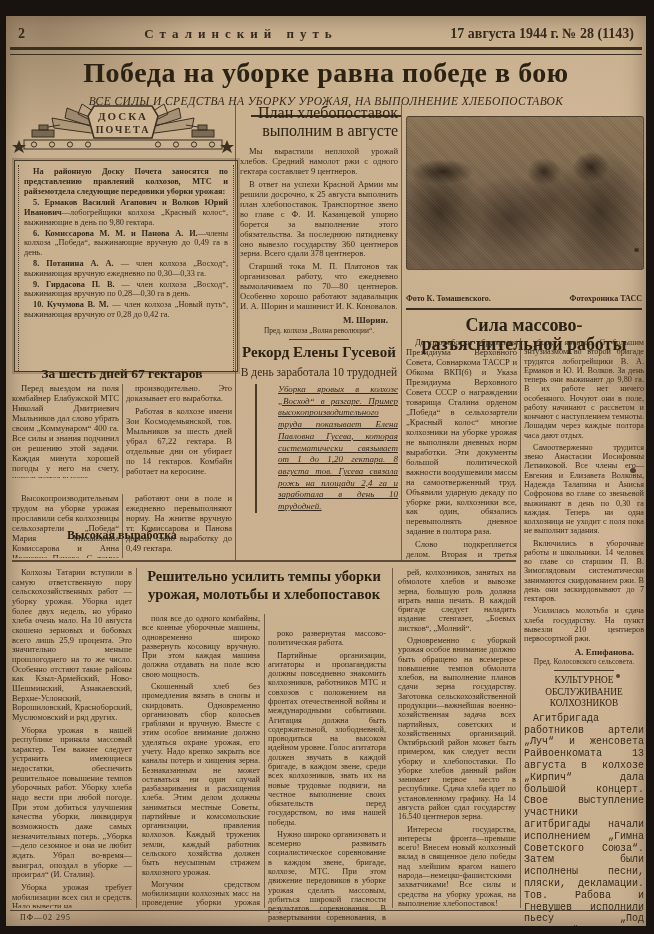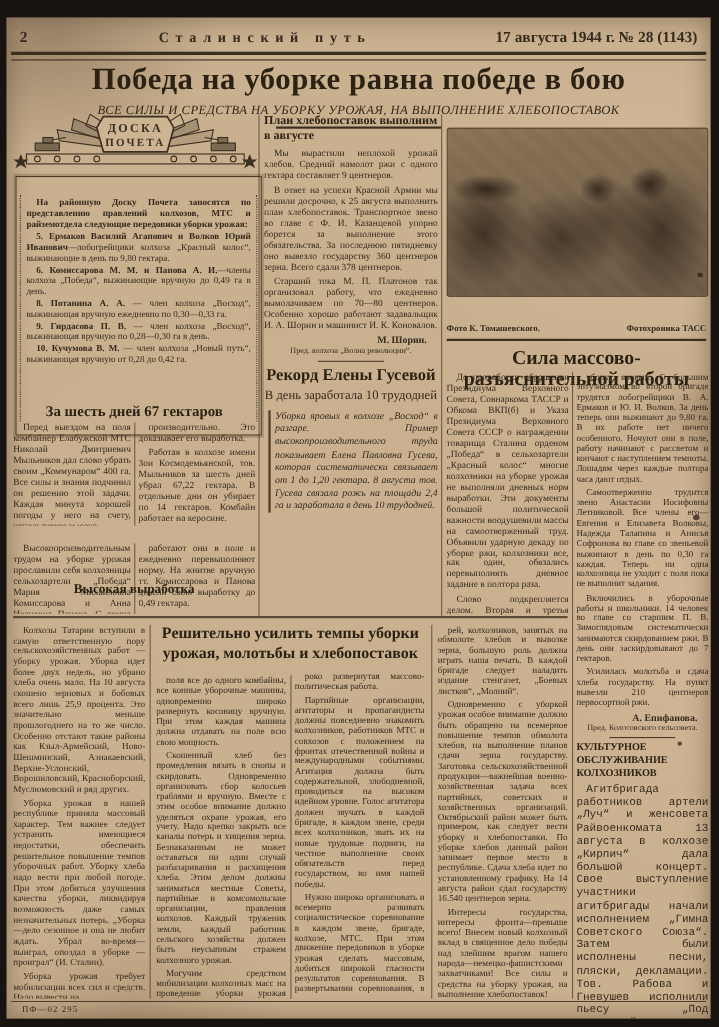--- a/index.html
+++ b/index.html
@@ -31,67 +31,67 @@
   
   #main-headline{top:41px;left:0;width:100%;text-align:center;font-weight:bold;font-size:28px;letter-spacing:.5px;color:#2c2213;}
   #sub-headline{top:79px;left:0;width:100%;text-align:center;font-style:italic;font-size:11.5px;letter-spacing:.4px;color:#33291a;}
   #sub-rule{top:99px;left:245px;width:150px;border-top:2px solid #3a2e1f;height:0;}
   
   .col{overflow:hidden;font-size:8.6px;line-height:1.16;text-align:justify;}
   .bp{margin:0 0 3px;text-indent:9px;}
   .vrule{width:1px;background:rgba(72,56,36,.7);}
   .hrule{height:0;border-top:1px solid rgba(66,50,32,.8);}
   
-  #honor-box{left:8px;top:144px;width:216px;height:202px;border:1px solid #4a3a26;box-shadow:0 0 0 2px rgba(74,58,38,.25);padding:16px 3px;}
+  #honor-box{left:8px;top:144px;width:216px;height:202px;border:1px solid #4a3a26;box-shadow:0 0 0 2px rgba(74,58,38,.25);padding:4px 3px;}
   #honor-inner{border-left:1px dotted #4a3a26;border-right:1px dotted #4a3a26;padding:2px 5px;height:100%;overflow:hidden;
     font-size:8.3px;line-height:1.18;text-align:justify;}
   #honor-intro{font-weight:bold;margin:0 0 2px;text-indent:9px;}
   .entry{margin:0 0 1px;text-indent:9px;}
   .entry b{font-weight:bold;}
   
   .h-big{font-weight:bold;text-align:center;color:#2c2213;}
   #six-days-headline{left:6px;top:350px;width:220px;font-size:13.5px;}
   #high-output-headline{left:6px;top:464px;width:220px;font-size:12px;margin-top:48px;}
   #mass-headline{left:398px;top:300px;width:240px;font-size:18px;line-height:1.05;}
   #decisive-headline{left:134px;top:551px;width:248px;font-size:14.5px;line-height:1.25;}
   
   #middle-col{left:234px;top:88px;width:158px;height:456px;}
-  #plan-headline{font-size:11px;font-weight:bold;text-align:left;line-height:1.15;margin:0 0 6px;color:#2c2213;}
+  #plan-headline{font-size:16px;font-weight:normal;text-align:right;line-height:1.15;margin:0 0 6px;color:#2c2213;}
   .sig{font-weight:bold;text-align:right;font-size:9px;margin:3px 10px 0 0;}
   .sig-role{font-size:7.4px;text-align:center;margin:1px 0 4px;}
   .short-rule{width:60px;margin:4px auto;border-top:1px solid #4a3a26;height:0;}
   #record-headline{font-size:15px;font-weight:bold;text-align:center;margin:2px 0 3px;color:#2c2213;}
   #record-subhead{font-size:11.5px;text-align:center;line-height:1.25;margin:0 0 5px;}
-  #record-body{font-style:italic;font-size:9px;line-height:1.3;border-left:2px solid #4a3a26;padding-left:4px;margin-left:4px;text-align:justify;}
+  #record-body{font-style:italic;font-size:9px;line-height:1.3;border-left:2px solid #4a3a26;padding-left:21px;margin-left:15px;text-align:justify;text-decoration:underline;}
   
   #photo{left:400px;top:100px;width:236px;height:152px;border-radius:3px;border:1px solid rgba(40,30,18,.45);
     background-image:
       repeating-linear-gradient(45deg, rgba(0,0,0,.05) 0 1px, rgba(255,255,255,.03) 1px 2px),
       radial-gradient(ellipse 46px 18px at 15% 36%, rgba(32,24,16,.8), transparent 70%),
       radial-gradient(ellipse 60px 72px at 14% 62%, rgba(48,37,26,.8), transparent 70%),
       radial-gradient(ellipse 70px 60px at 44% 66%, rgba(55,42,30,.75), transparent 70%),
       radial-gradient(ellipse 24px 20px at 58% 36%, rgba(40,30,20,.8), transparent 70%),
       radial-gradient(ellipse 50px 56px at 62% 55%, rgba(70,54,38,.65), transparent 70%),
       radial-gradient(ellipse 26px 22px at 78% 33%, rgba(38,28,18,.85), transparent 70%),
       radial-gradient(ellipse 64px 86px at 82% 62%, rgba(52,40,28,.8), transparent 72%),
       radial-gradient(ellipse 220px 50px at 50% 10%, rgba(130,106,78,.55), transparent 75%),
       linear-gradient(180deg,#8e7758 0%,#7c664d 45%,#6e5a45 100%);
   }
   #photo-caption{left:400px;top:256px;width:236px;font-size:8px;line-height:1.2;text-align:justify;}
   #photo-credits{left:400px;top:278px;width:236px;display:flex;justify-content:space-between;font-size:8px;font-weight:bold;}
   #photo-rule{left:400px;top:292px;width:236px;border-top:2px solid #3a2e1f;height:0;}
   
   #mass-col1{left:400px;top:322px;width:111px;height:222px;}
   #mass-col2{left:518px;top:322px;width:120px;height:588px;font-size:8.2px;line-height:1.13;}
-  #culture-headline{font-size:9.3px;font-weight:bold;text-align:left;line-height:1.25;margin:3px 0;color:#2c2213;}
+  #culture-headline{font-size:9.3px;font-weight:normal;text-align:center;line-height:1.25;margin:3px 0;color:#2c2213;}
   .small-text{font-size:10px;line-height:1.18;font-family:Liberation Mono, monospace;}
   
   #tatar-col{left:6px;top:552px;width:120px;height:340px;font-size:8.4px;line-height:1.15;}
   #decisive-col1{left:136px;top:598px;width:118px;height:294px;font-size:8.3px;line-height:1.12;}
-  #decisive-col2{left:262px;top:594px;width:118px;height:294px;font-size:8.3px;line-height:1.12;}
+  #decisive-col2{left:262px;top:613px;width:118px;height:294px;font-size:8.3px;line-height:1.12;}
   #decisive-col3{left:392px;top:552px;width:118px;height:340px;font-size:8.3px;line-height:1.12;}
   
   #footer-rule{left:4px;top:894px;width:632px;border-top:1px solid rgba(50,38,24,.8);height:0;}
   #imprint{left:14px;top:897px;font-size:8px;letter-spacing:1px;}
   .speck{position:absolute;background:rgba(45,32,20,.75);border-radius:50%;}
 </style>
 </head>
 <body>
 
 <div id="paper">

